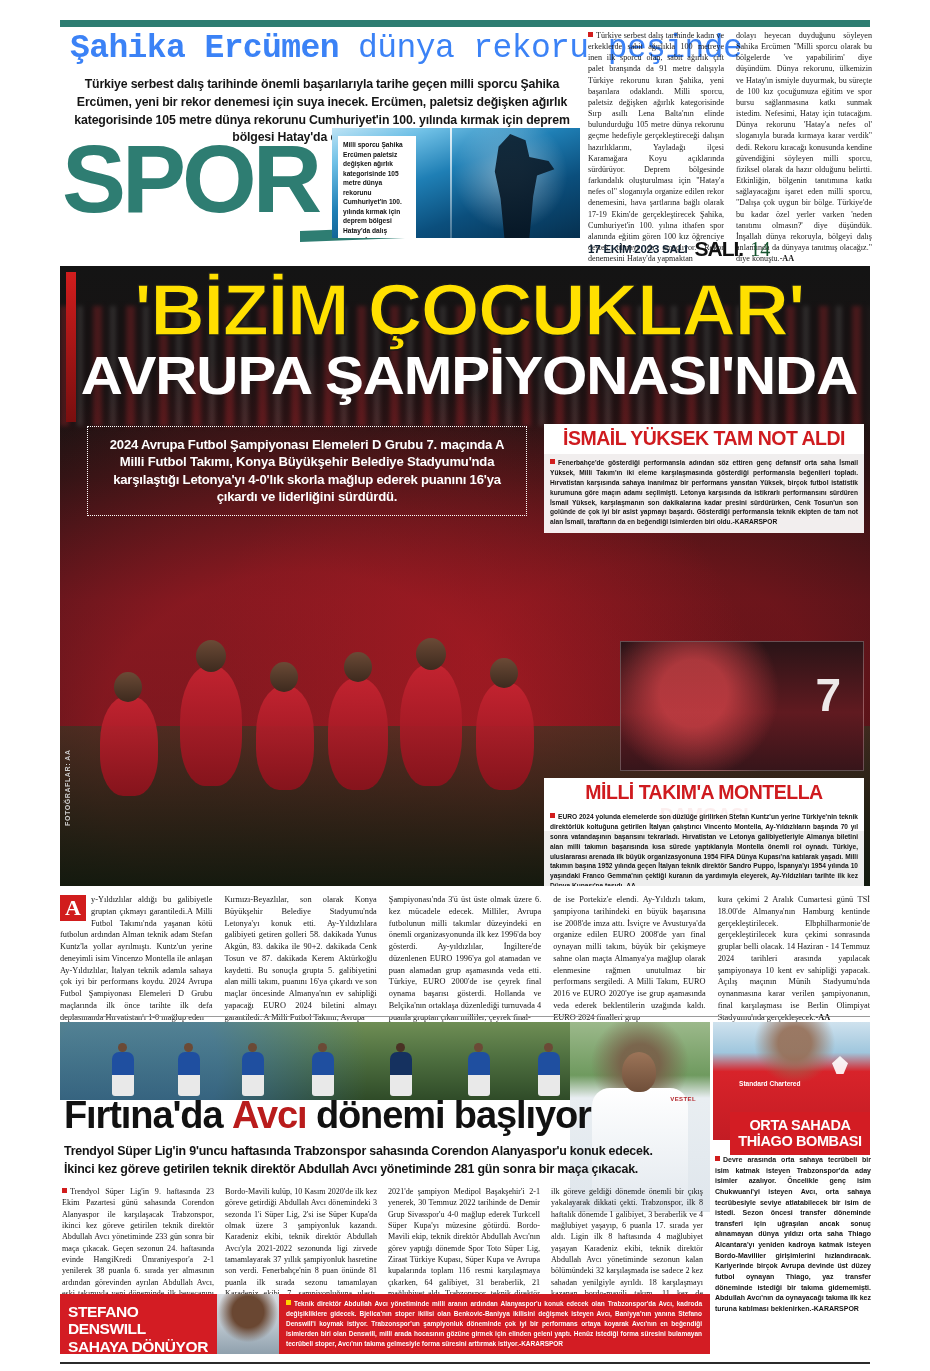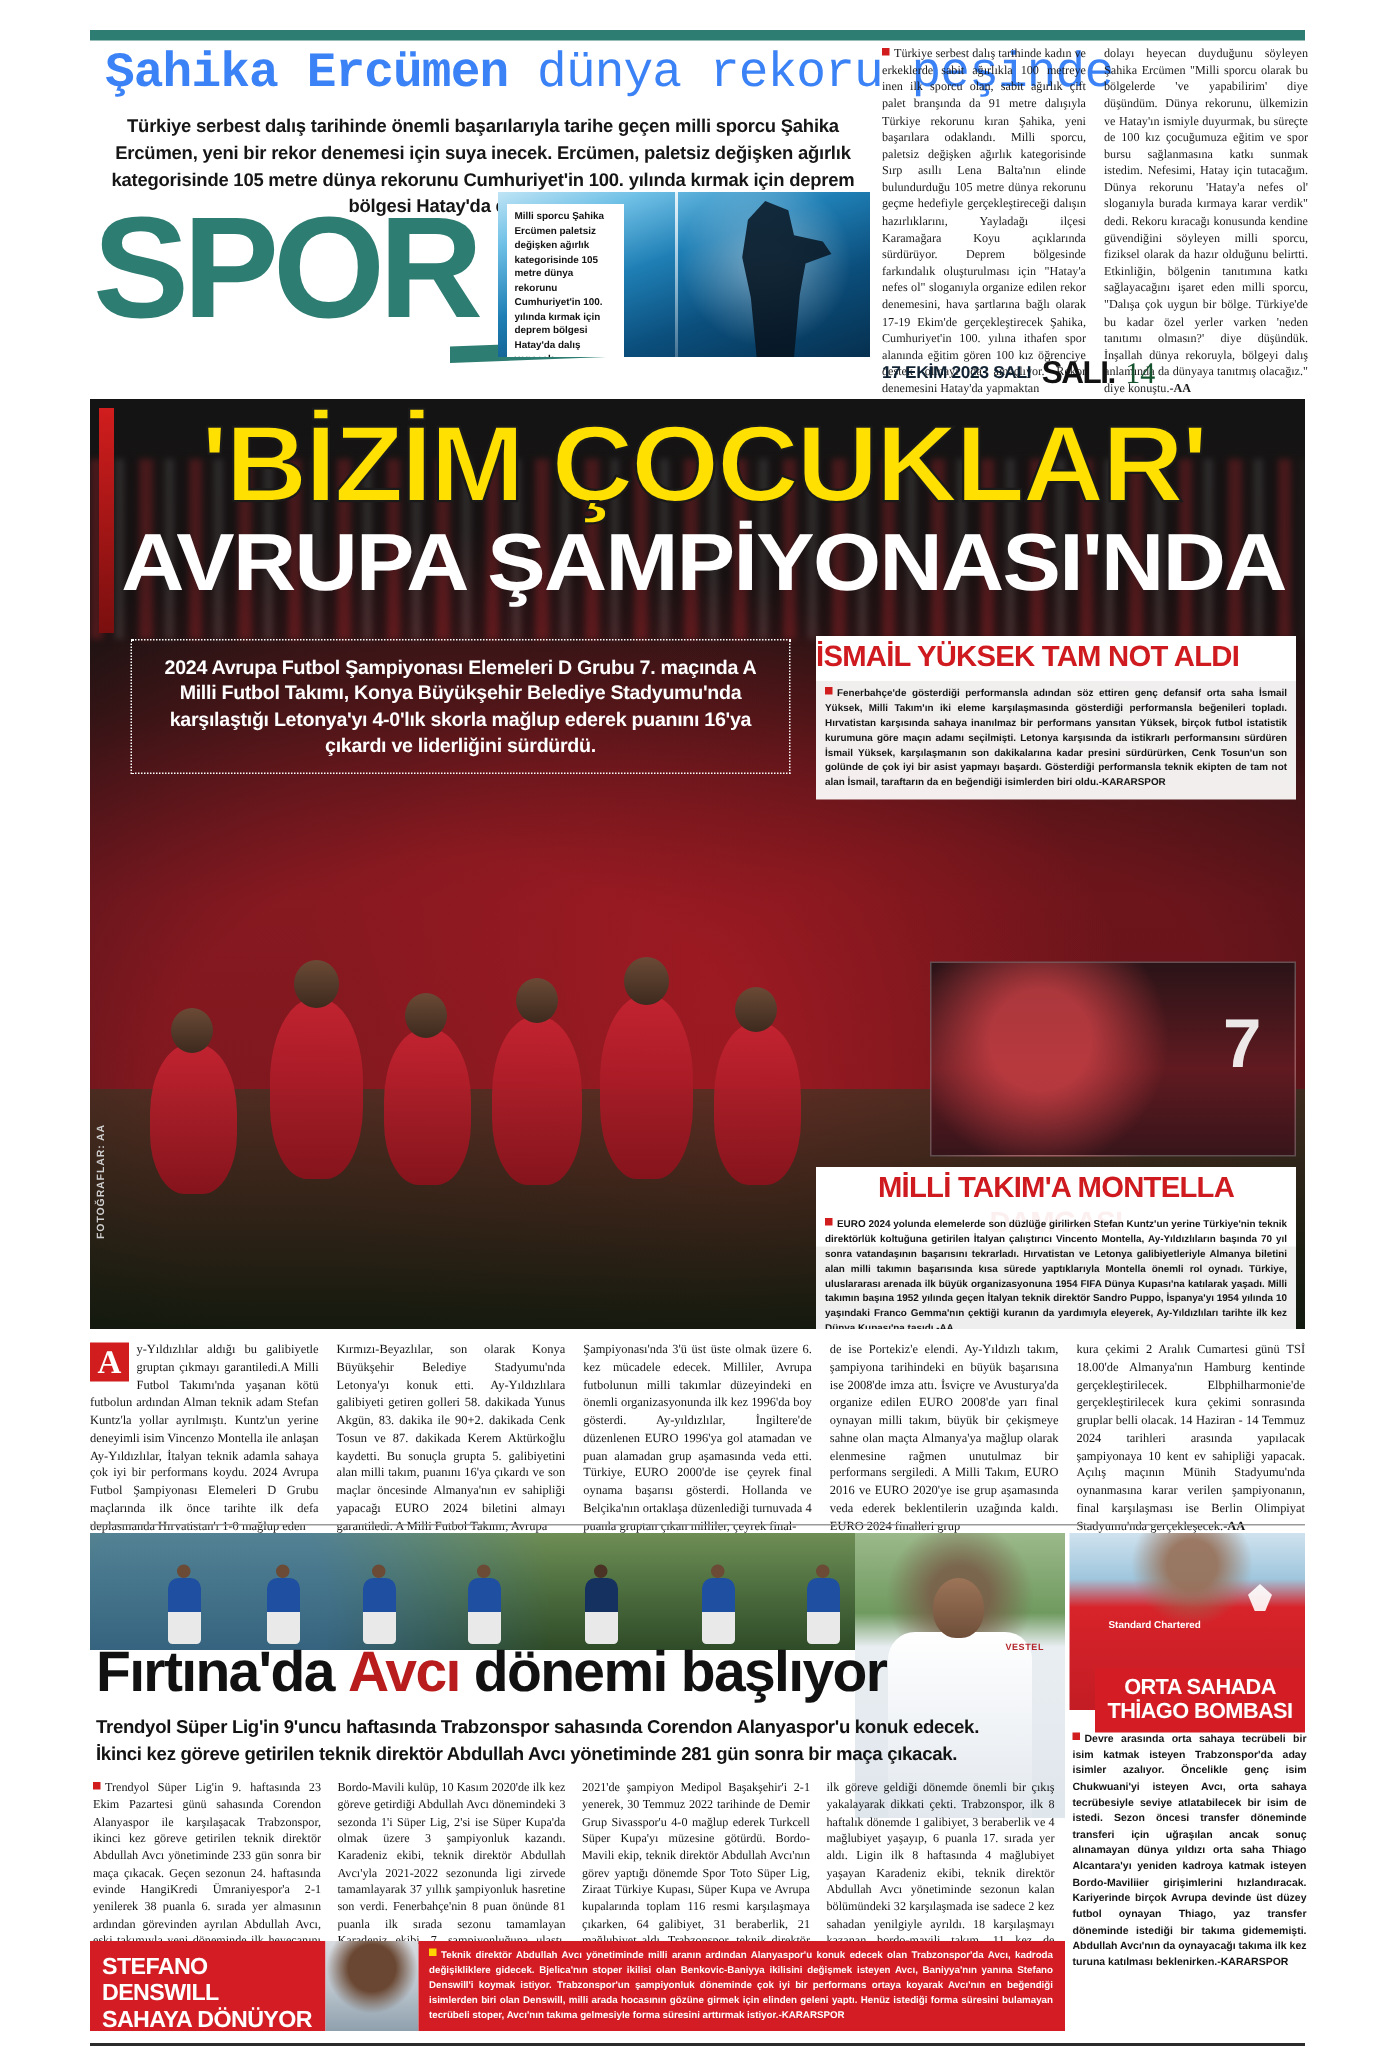--- a/index.html
+++ b/index.html
@@ -154,21 +154,21 @@
     border:1.3px dotted #ffffff; padding:9px 12px 10px;
     text-align:center; color:#fff; font-weight:700;
     font-size:13.1px; line-height:1.32; letter-spacing:-0.2px;
   }
 
   
   .ismail-title {
     position:absolute; left:484px; top:158px; width:320px;
     background:#ffffff; color:#cf1b1f;
     font-size:19.5px; font-weight:800; letter-spacing:-0.5px;
-    padding:3px 0 4px;
+    text-align:center; padding:3px 0 4px;
   }
   .ismail-body {
     position:absolute; left:484px; top:187px; width:320px;
     background:rgba(255,255,255,.93); color:#151515;
     font-size:6.6px; line-height:1.5; text-align:justify;
     padding:5px 6px 6px; font-weight:600;
   }
   .ismail-body .tag { font-weight:800; }
 
   

